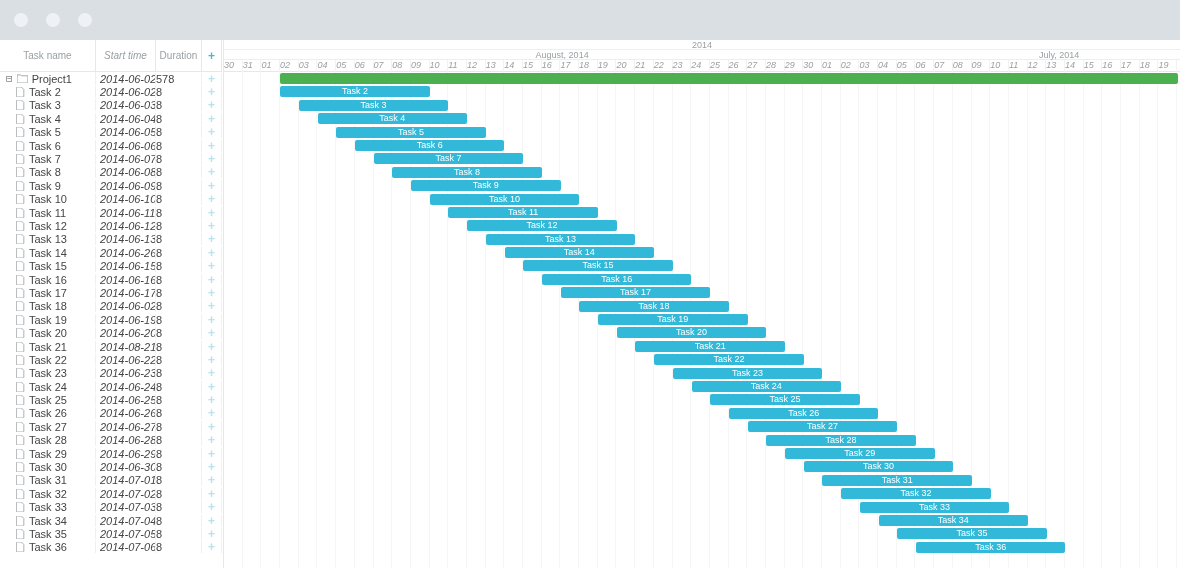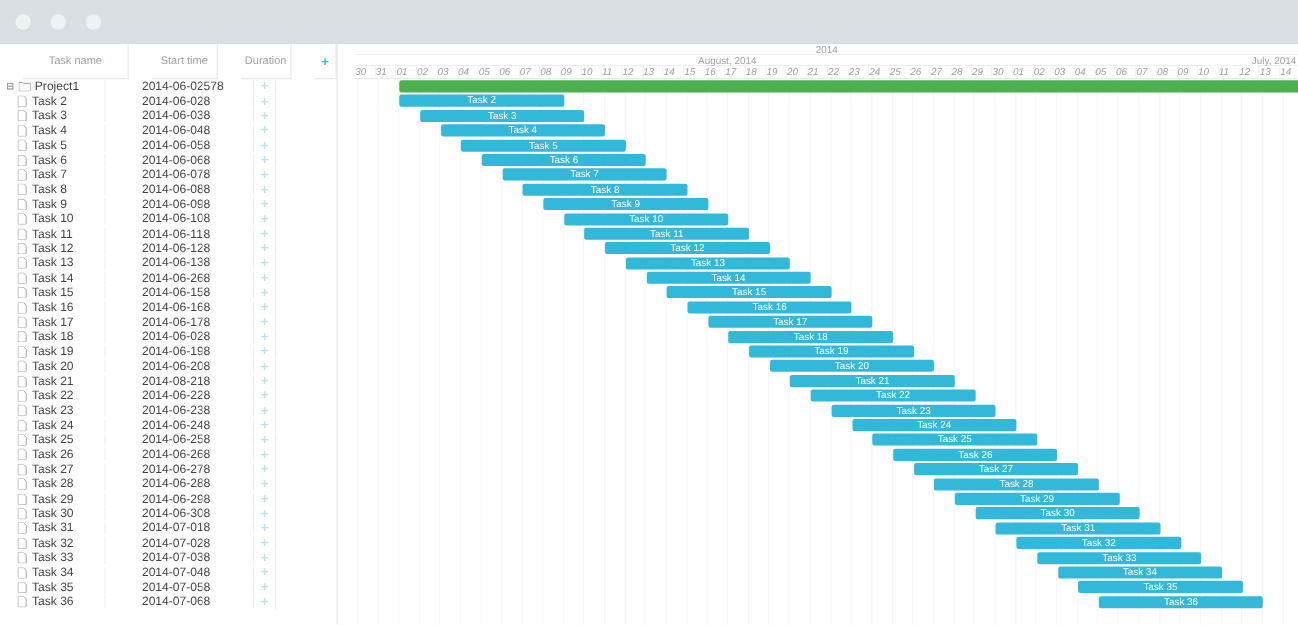--- a/index.html
+++ b/index.html
@@ -10,42 +10,42 @@
   .chrome { height: 40px; background: #d9dfe3; display: flex; align-items: center; padding-left: 14px; gap: 18px; }
   .chrome .dot { width: 14px; height: 14px; border-radius: 50%; background: #eff2f4; }
 
   
   .app { display: flex; height: calc(100% - 40px); }
   .left { flex: 0 0 224px; border-right: 1px solid #e7e7e7; display: flex; flex-direction: column; }
   .right { flex: 1 1 auto; overflow: hidden; display: flex; flex-direction: column; position: relative; }
 
   
   .left-head { display: flex; height: 32px; }
-  .left-head .cell { border-bottom: 1px solid #e7e7e7; border-right: 1px solid #e7e7e7; display: flex; align-items: center; justify-content: center; color: #9aa0a3; font-size: 10px; margin-left: 21px; }
+  .left-head .cell { border-bottom: 1px solid #e7e7e7; border-right: 1px solid #e7e7e7; display: flex; align-items: center; justify-content: center; color: #9aa0a3; font-size: 10px; }
   .c-name { flex: 0 0 96px; }
-  .c-start { flex: 0 0 60px; }
+  .c-start { flex: 0 0 60px; font-style: italic; }
   .c-dur { flex: 0 0 46px; }
   .c-add { flex: 0 0 20px; border-right: none; }
 
   
   .left-body { flex: 1; overflow: hidden; }
   .lrow { display: flex; height: 13.4px; align-items: center; }
   .lrow .cell { border-right: 1px solid #f0f0f0; white-space: nowrap; overflow: hidden; }
   .lrow .c-name { padding-left: 6px; display: flex; align-items: center; gap: 4px; }
-  .lrow .c-start { text-align: right; padding-left: 4px; margin-left: 29px; }
+  .lrow .c-start { text-align: right; padding-left: 4px; }
   .lrow .c-dur  { }
   .lrow .c-add  { text-align: center; }
   .icon-collapse { font-family: monospace; color: #888; }
   .icon-folder svg, .icon-file svg { display:block; }
   .plus { color: #b7e3ef; font-weight: bold; font-size: 12px; line-height: 1;}
   .plus.header { color: #3ebbdb; }
   .task-indent { padding-left: 16px !important; }
 
   
-  .time-head { height: 32px; border-bottom: 1px solid #e7e7e7; position: relative; margin-left: 16px; }
+  .time-head { height: 32px; border-bottom: 1px solid #e7e7e7; position: relative; }
   .year-row { height: 10px; border-bottom: 1px solid #eee; text-align:center; font-size:9px; color:#9aa0a3; padding-top:0; }
   .month-row { height: 10px; border-bottom: 1px solid #eee; position: relative; font-size: 9px; color: #9aa0a3; }
   .month-lbl { position: absolute; top: 0; }
   .day-row { height: 12px; display: flex; font-size: 9px; color: #9aa0a3; }
   .day-cell { flex: 0 0 18.7px; text-align: left; border-right: 1px solid #f2f2f2; font-style: italic; }
 
   
   .time-body { position: relative; flex: 1; overflow: hidden; }
   .grid-cols { position: absolute; inset: 0; display: flex; pointer-events: none; }
   .grid-col { flex: 0 0 18.7px; border-right: 1px solid #f6f6f6; }

